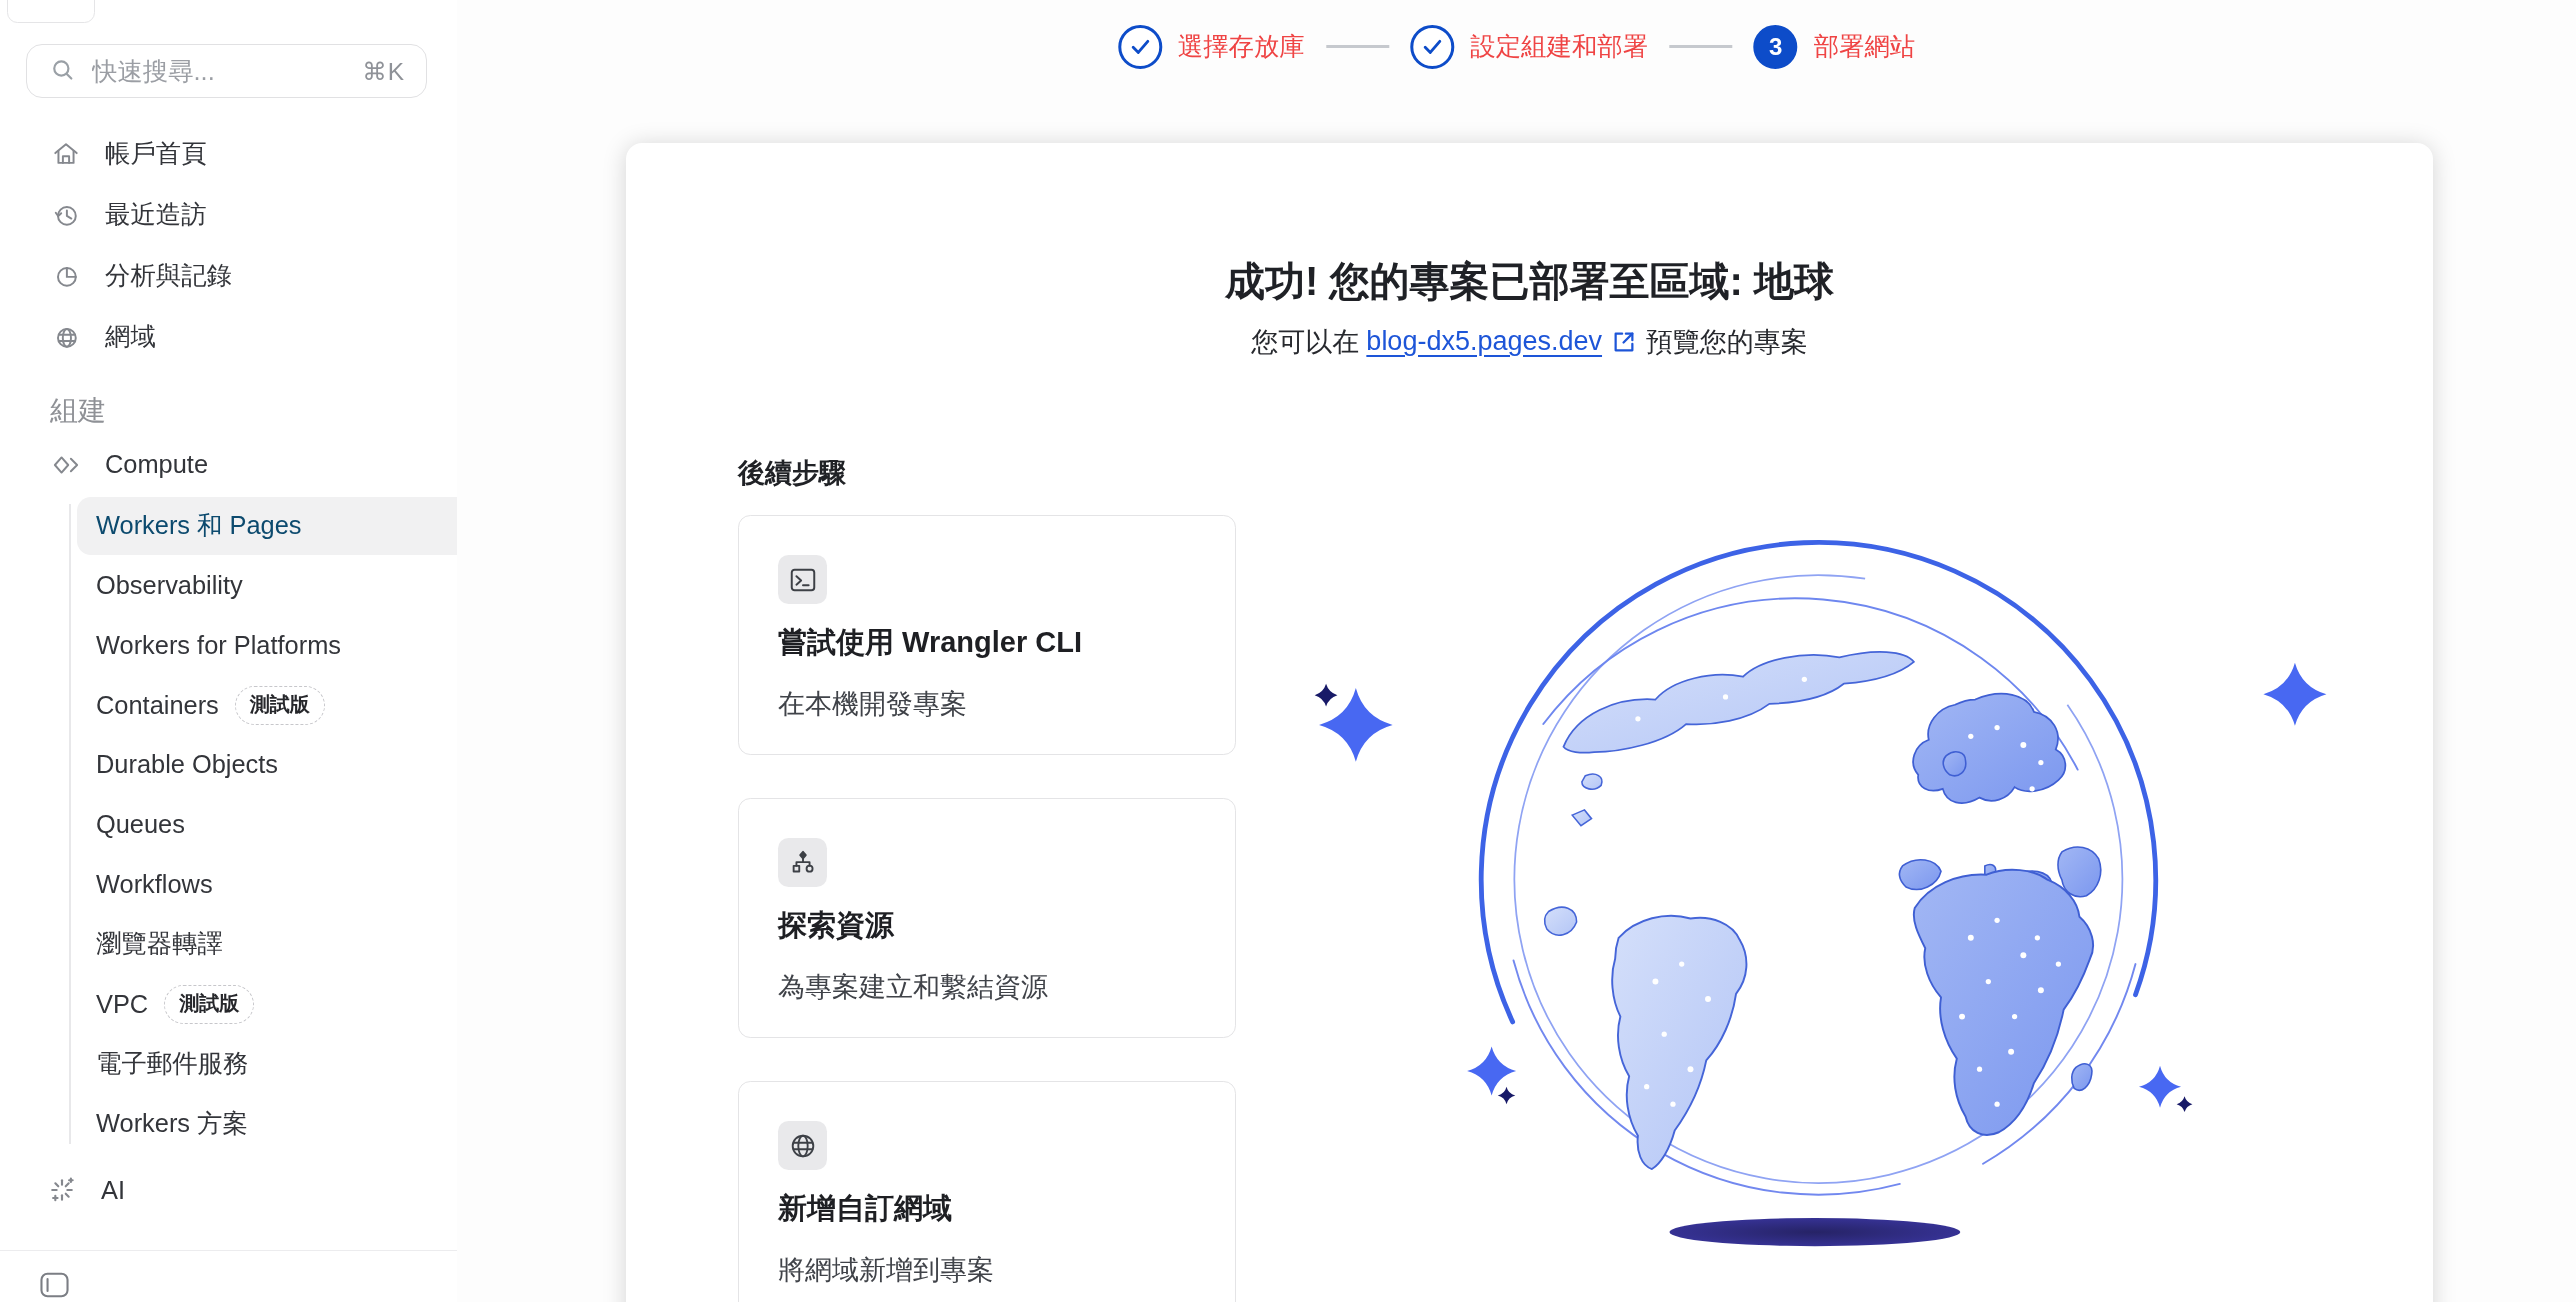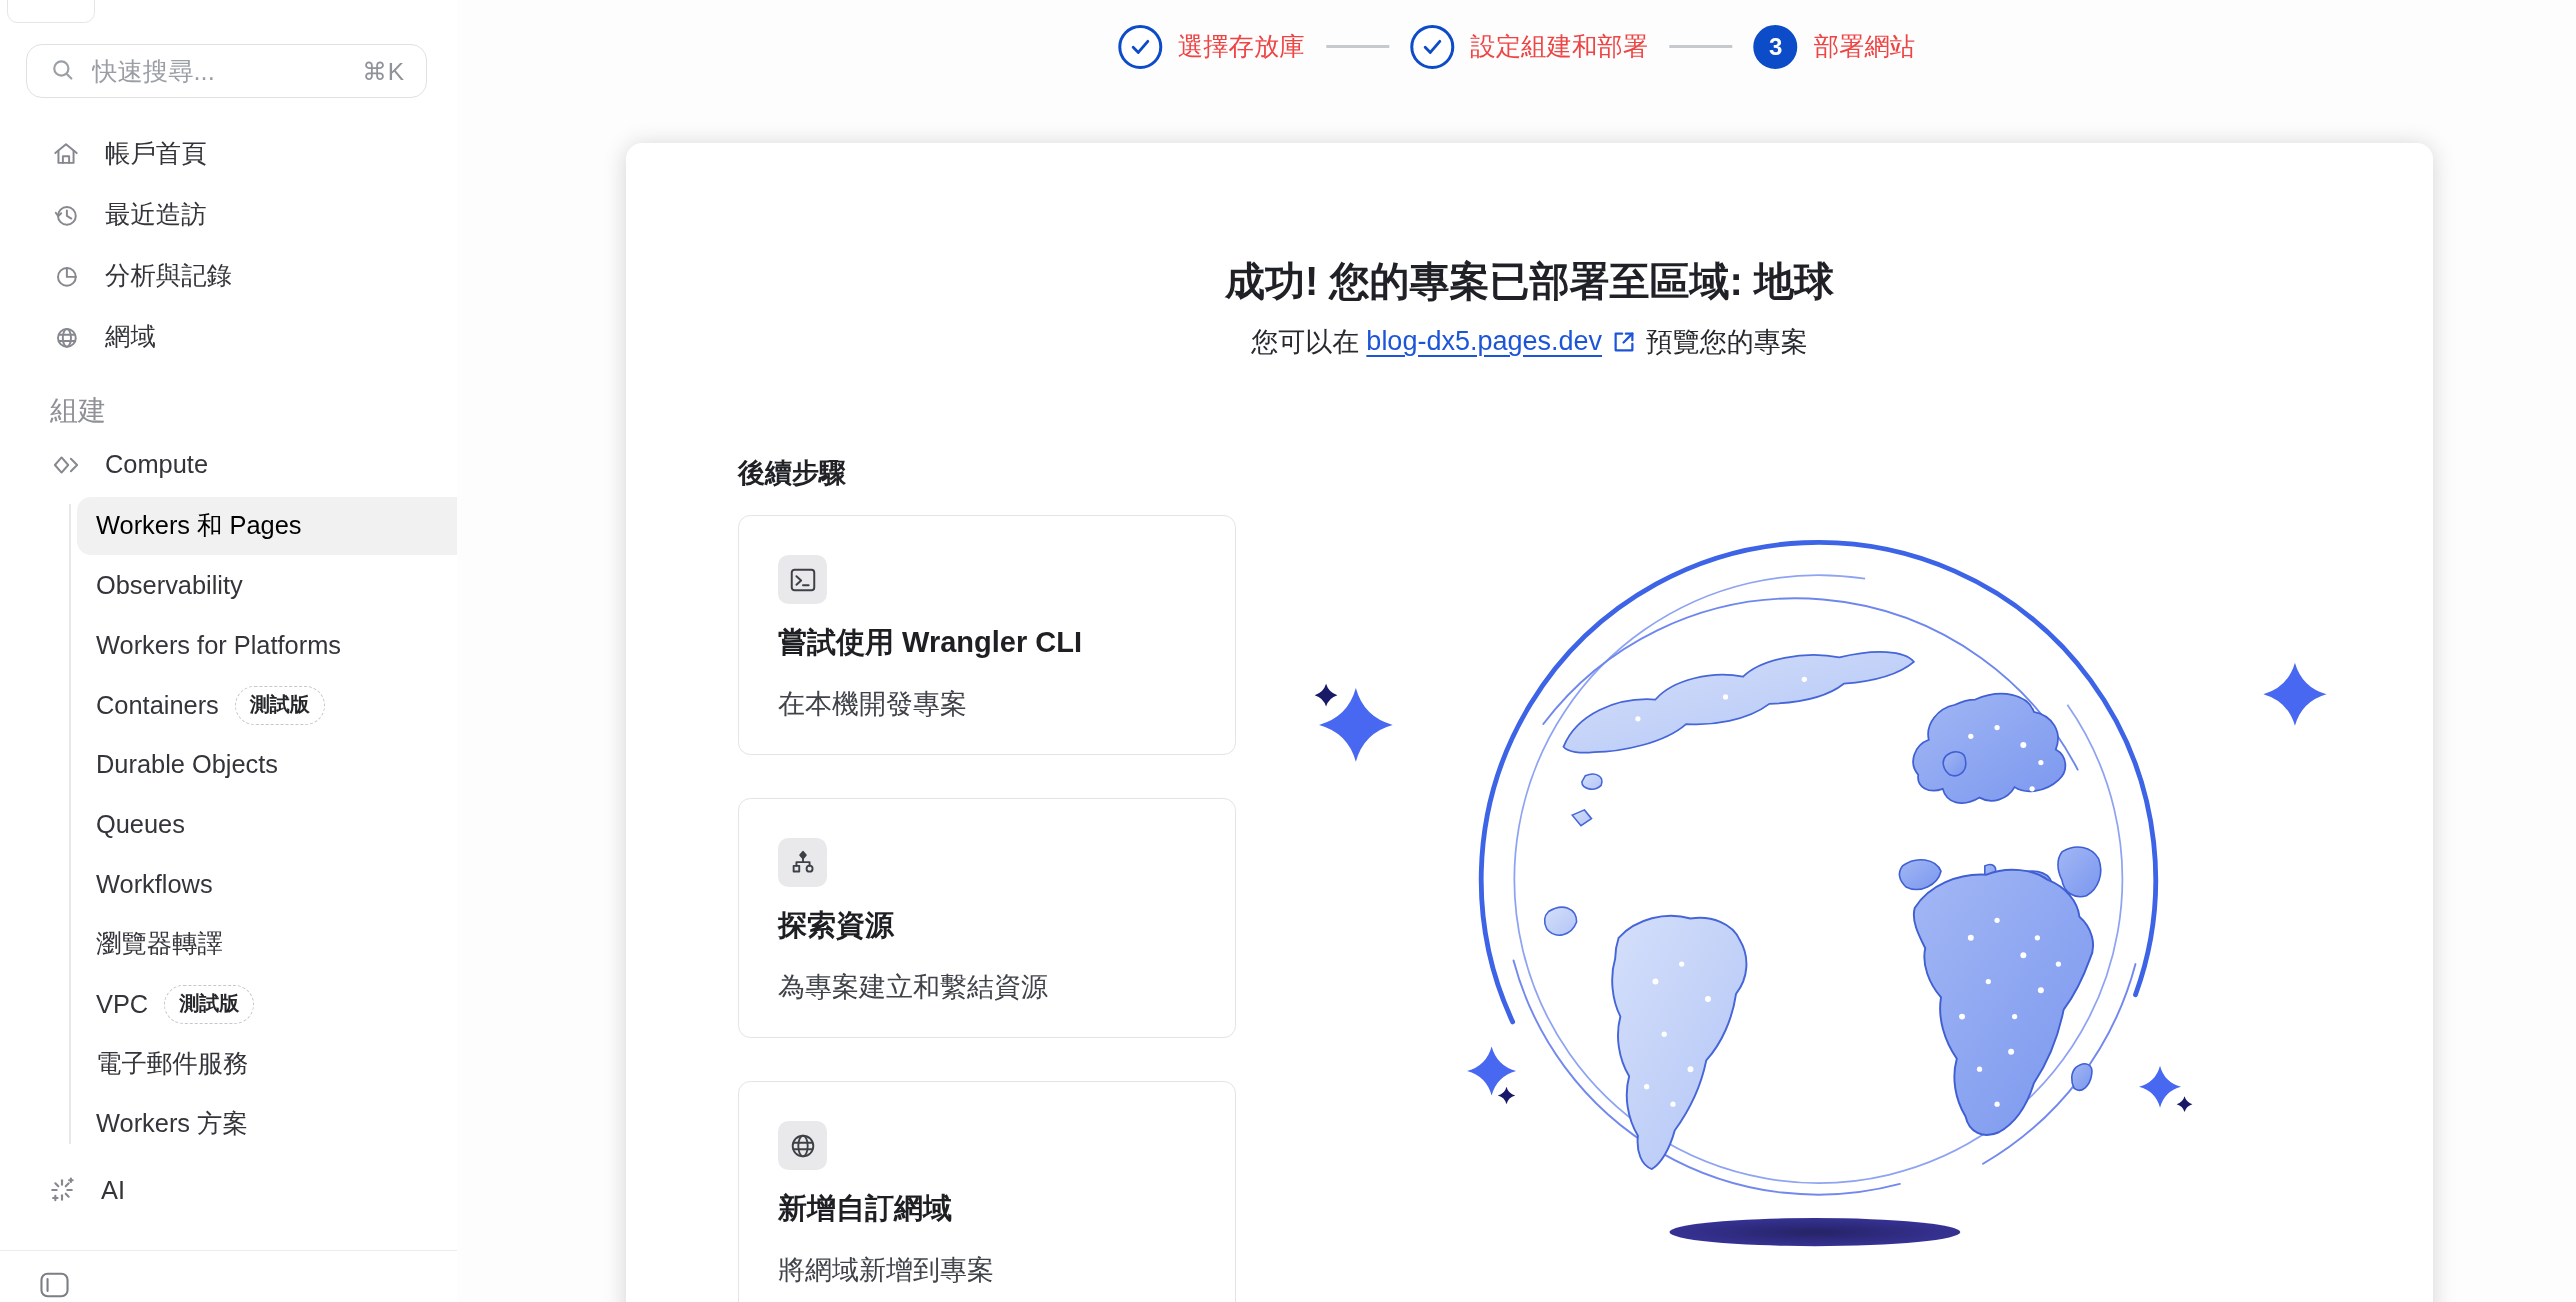--- a/index.html
+++ b/index.html
@@ -26,21 +26,21 @@
   .nav-item .chev { margin-left:auto; }
   .section-label { margin-top:21px; height:46px; display:flex; align-items:center;
     padding-left:50px; font-size:28px; color:#8f9196; }
 
   .submenu { position:relative; }
   .submenu:before { content:""; position:absolute; left:69px; top:7px; bottom:8.8px;
     width:1.8px; background:#e8e8ea; }
   .sub-item { height:58px; margin:1.8px 24.5px 1.8px 77px; border-radius:14px;
     display:flex; align-items:center; padding-left:19px; font-size:25.4px;
     color:#33353a; cursor:pointer; }
-  .sub-item.selected { background:#f1f1f2; color:#000000; }
+  .sub-item.selected { background:#f1f1f2; color:#0c4a6e; }
   .badge { margin-left:16px; padding:4.4px 14px 5.3px; border:1.8px dashed #c7c7cb;
     border-radius:875px; font-size:20px; font-weight:700; color:#26272b; }
 
   .sidebar-footer { position:absolute; left:0; right:0; bottom:0; height:68px;
     border-top:1.8px solid #ececee; display:flex; align-items:center; padding-left:35px; }
   .collapse-btn { width:39px; height:35px; display:flex; align-items:center;
     justify-content:center; cursor:pointer; background:none; border:none; }
 
   
   .main { position:absolute; left:457px; top:0; right:0; bottom:0; background:#fdfdfd; }

